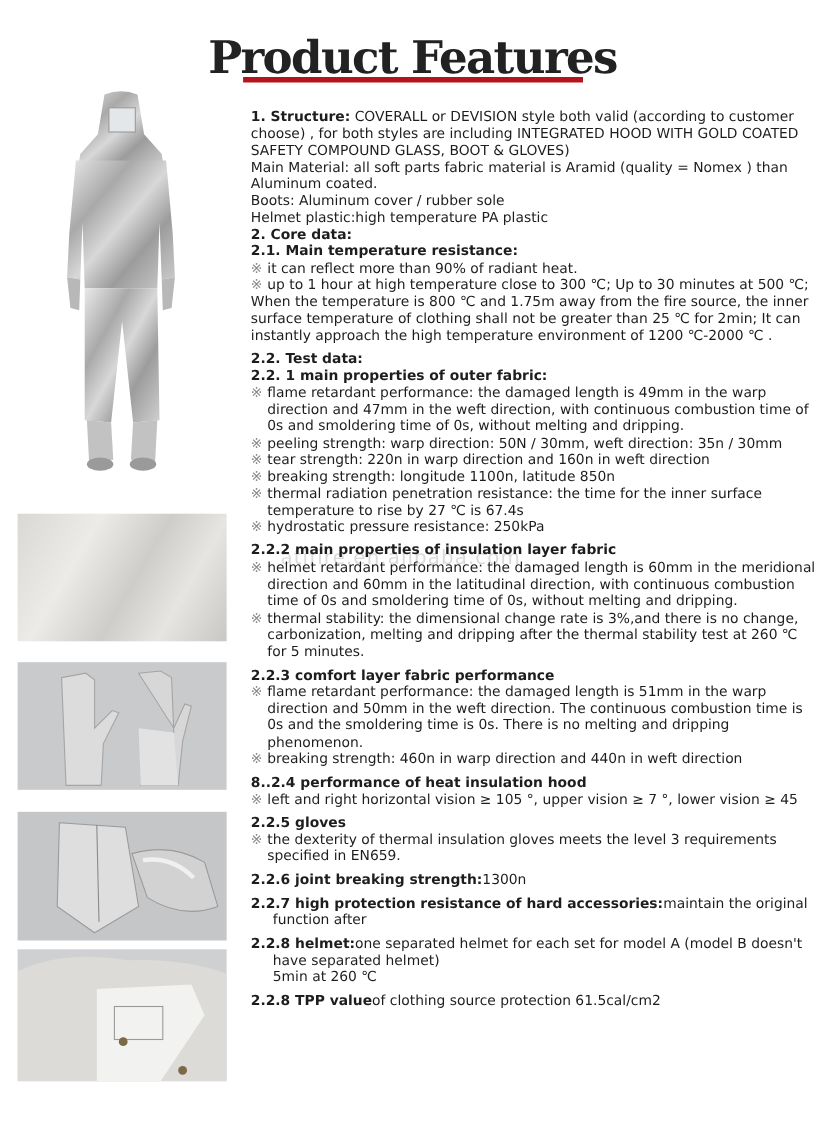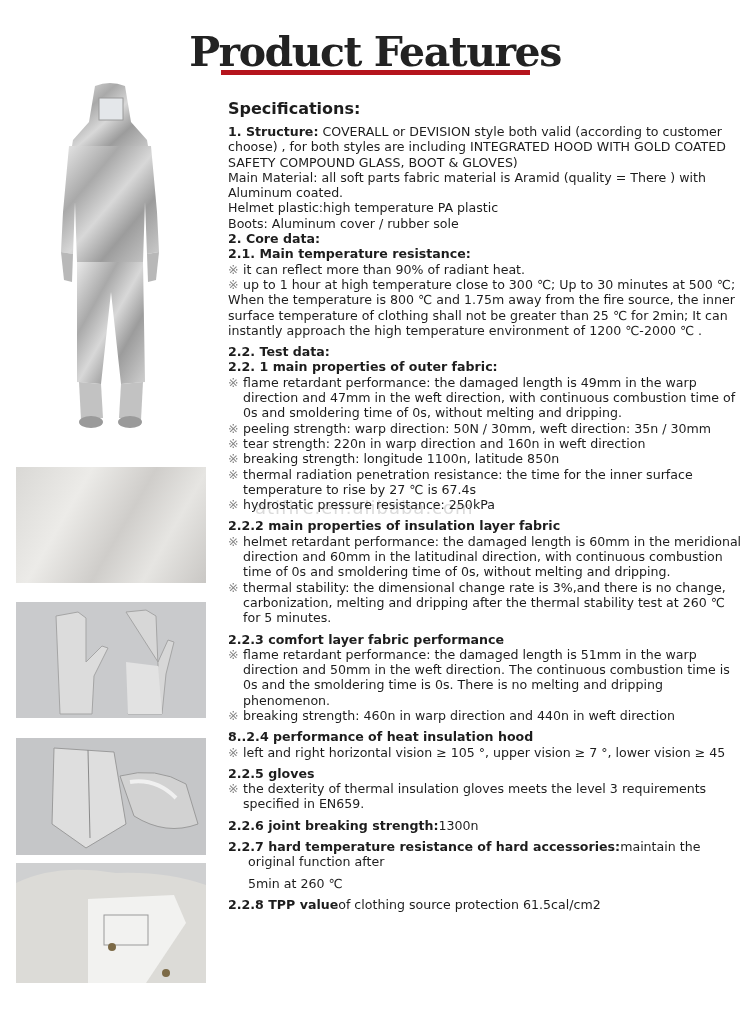--- a/index.html
+++ b/index.html
@@ -96,28 +96,27 @@
     <path d="M72 36 L158 32 L170 60 L130 120 L72 120 Z" fill="#f2f2f0"></path>
     <rect x="88" y="52" width="44" height="30" fill="none" stroke="#9a9a9a"></rect>
     <circle cx="96" cy="84" r="4" fill="#7c6a46"></circle>
     <circle cx="150" cy="110" r="4" fill="#7c6a46"></circle>
   </svg>
 </div>
 
 <div class="wm">atifire.en.alibaba.com</div>
 
 <div class="col">
-  <div class="h-spec">Specifications:</div>
 
   <div class="p">
     <span class="bi">1. Structure:</span><span> COVERALL or DEVISION style both valid (according to customer choose) , for both styles are including INTEGRATED HOOD WITH GOLD COATED SAFETY COMPOUND GLASS, BOOT &amp; GLOVES)</span>
   </div>
-  <div class="p">Main Material: all soft parts fabric material is Aramid (quality = There ) with Aluminum coated.</div>
+  <div class="p">Main Material: all soft parts fabric material is Aramid (quality = Nomex ) than Aluminum coated.</div>
+  <div class="p">Boots: Aluminum cover / rubber sole</div>
   <div class="p">Helmet plastic:high temperature PA plastic</div>
-  <div class="p">Boots: Aluminum cover / rubber sole</div>
 
   <div class="p b">2. Core data:</div>
   <div class="p bi">2.1. Main temperature resistance:</div>
   <div class="item"><span class="mark">※</span><span>it can reflect more than 90% of radiant heat.</span></div>
   <div class="item" style="padding-left:0;text-indent:0"><span class="mark">※</span><span>up to 1 hour at high temperature close to 300 ℃; Up to 30 minutes at 500 ℃; When the temperature is 800 ℃ and 1.75m away from the fire source, the inner surface temperature of clothing shall not be greater than 25 ℃ for 2min; It can instantly approach the high temperature environment of 1200 ℃-2000 ℃ .</span></div>
 
   <div class="gap"></div>
   <div class="p b">2.2. Test data:</div>
   <div class="p bi">2.2. 1 main properties of outer fabric:</div>
   <div class="item"><span class="mark">※</span><span>flame retardant performance: the damaged length is 49mm in the warp direction and 47mm in the weft direction, with continuous combustion time of 0s and smoldering time of 0s, without melting and dripping.</span></div>
@@ -142,20 +141,21 @@
   <div class="item"><span class="mark">※</span><span>left and right horizontal vision ≥ 105 °, upper vision ≥ 7 °, lower vision ≥ 45</span></div>
 
   <div class="gap"></div>
   <div class="p bi">2.2.5 gloves</div>
   <div class="item"><span class="mark">※</span><span>the dexterity of thermal insulation gloves meets the level 3 requirements specified in EN659.</span></div>
 
   <div class="gap"></div>
   <div class="p"><span class="bi">2.2.6 joint breaking strength:</span><span>1300n</span></div>
 
   <div class="gap"></div>
-  <div class="item" style="padding-left:20px;text-indent:-20px"><span class="bi">2.2.7 hard temperature resistance of hard accessories:</span><span>maintain the original function after</span></div>
+  <div class="item" style="padding-left:20px;text-indent:-20px"><span class="bi">2.2.7 high protection resistance of hard accessories:</span><span>maintain the original function after</span></div>
 
   <div class="gap"></div>
+  <div class="item" style="padding-left:20px;text-indent:-20px"><span class="bi">2.2.8 helmet:</span><span>one separated helmet for each set for model A (model B doesn't have separated helmet)</span></div>
   <div class="p indent">5min at 260 ℃</div>
 
   <div class="gap"></div>
   <div class="p"><span class="bi">2.2.8 TPP value</span><span>of clothing source protection 61.5cal/cm2</span></div>
 </div>
 
 </body></html>

